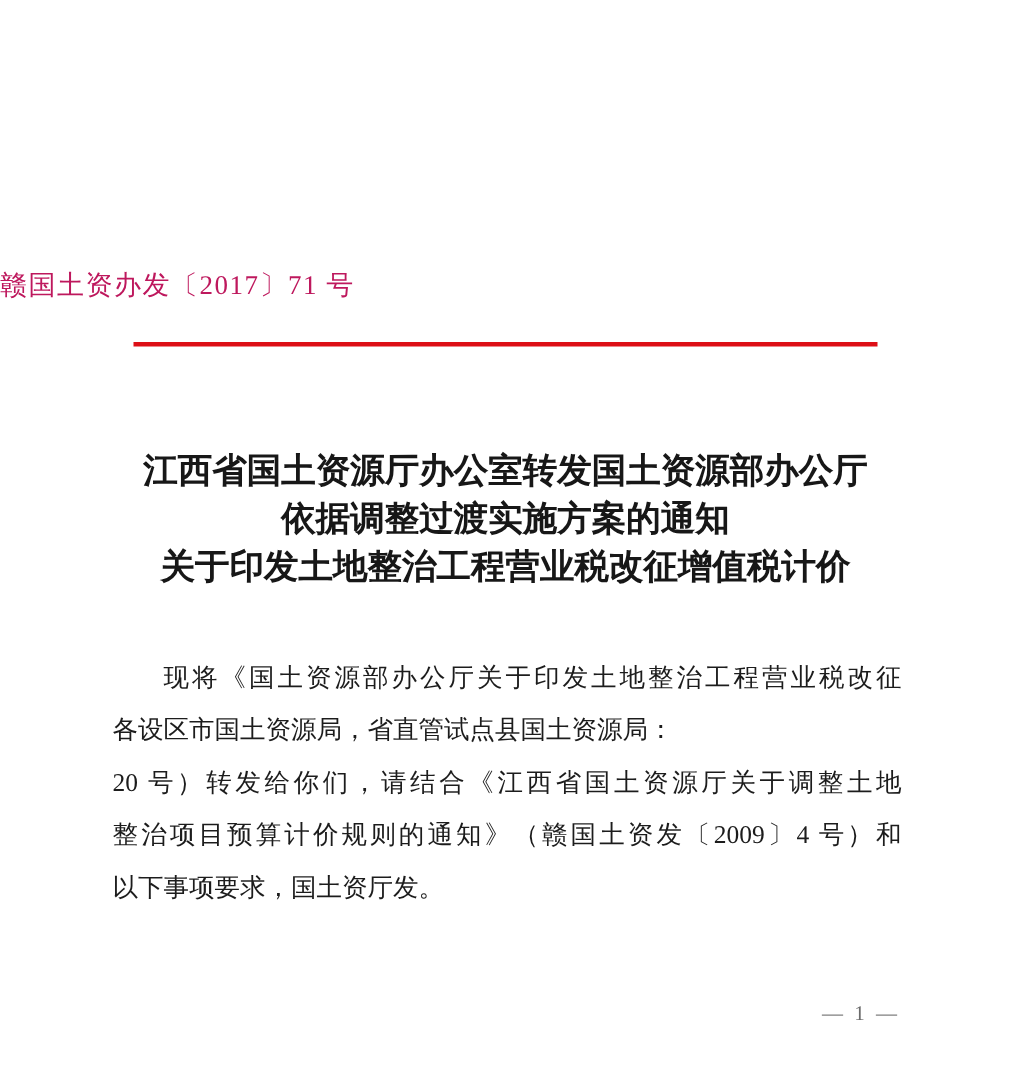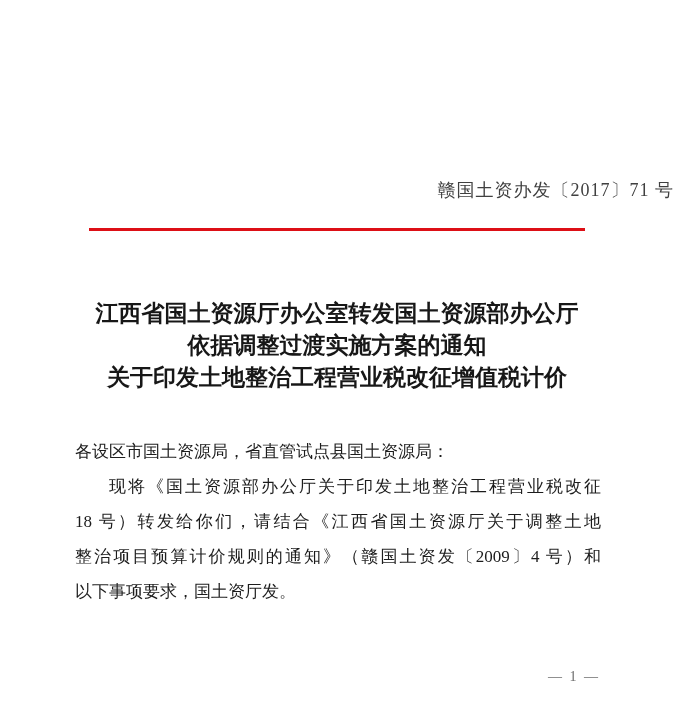--- a/index.html
+++ b/index.html
@@ -36,24 +36,24 @@
     transform-origin: 50% 50%;
     letter-spacing: 0;
   }
 
   
   .doc-number {
     position: absolute;
     top: 178px;
     left: 0;
     width: 100%;
-    text-align: right;
+    text-align: left;
     font-size: 18px;
     letter-spacing: 1px;
-    color: #404040;
+    color: #be185d;
     font-family: Liberation Serif, serif;
   }
 
   
   .red-rule {
     position: absolute;
     top: 228px;
     left: 50%;
     transform: translateX(-50%);
     width: 496px;
@@ -111,22 +111,22 @@
 
   <div class="red-rule"></div>
 
   <div class="doc-title">
     <div class="title-line">江西省国土资源厅办公室转发国土资源部办公厅</div>
     <div class="title-line">依据调整过渡实施方案的通知</div>
     <div class="title-line">关于印发土地整治工程营业税改征增值税计价</div>
   </div>
 
   <div class="body-text">
+    <div class="line indent justify">现将《国土资源部办公厅关于印发土地整治工程营业税改征</div>
     <div class="line">各设区市国土资源局，省直管试点县国土资源局：</div>
-    <div class="line indent justify">现将《国土资源部办公厅关于印发土地整治工程营业税改征</div>
-    <div class="line justify">18 号）转发给你们，请结合《江西省国土资源厅关于调整土地</div>
+    <div class="line justify">20 号）转发给你们，请结合《江西省国土资源厅关于调整土地</div>
     <div class="line justify">整治项目预算计价规则的通知》（赣国土资发〔2009〕4 号）和</div>
     <div class="line">以下事项要求，国土资厅发。</div>
   </div>
 
   <div class="page-number">— 1 —</div>
 
 </div>
 
 </body></html>

